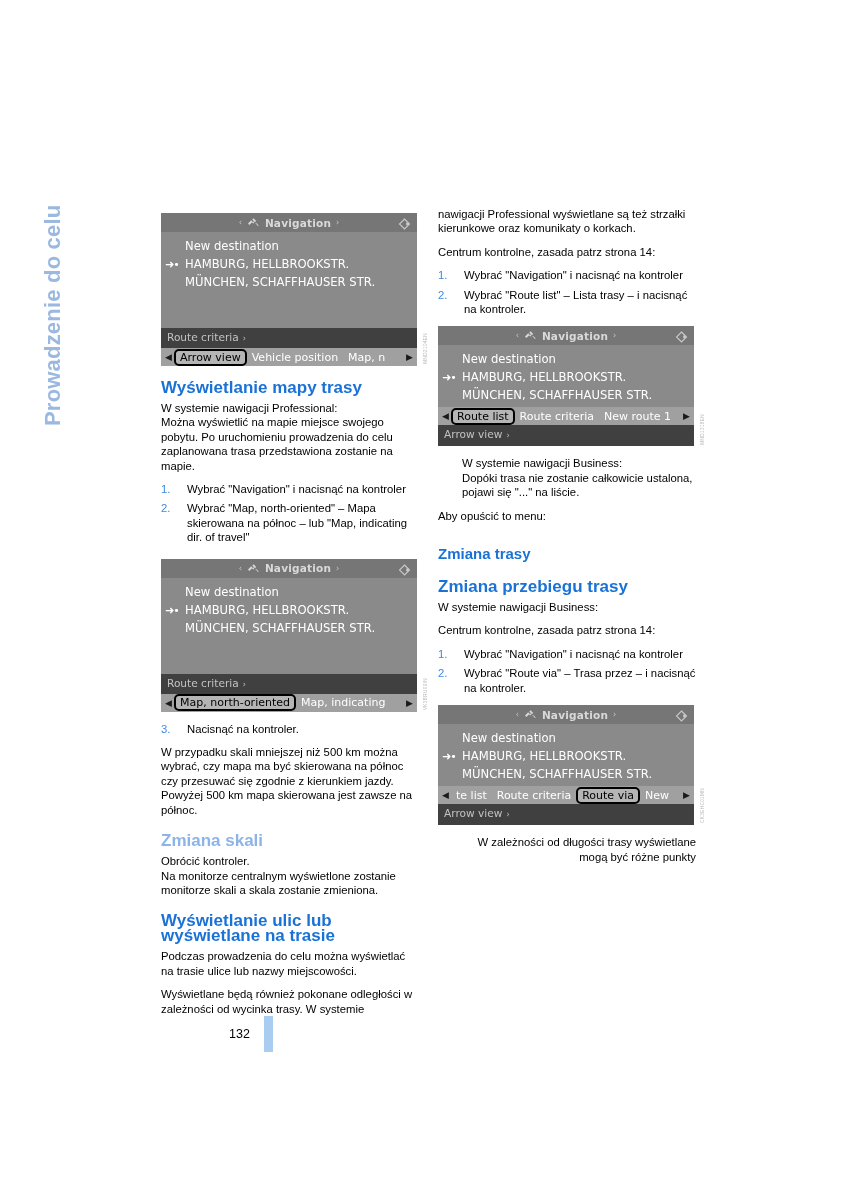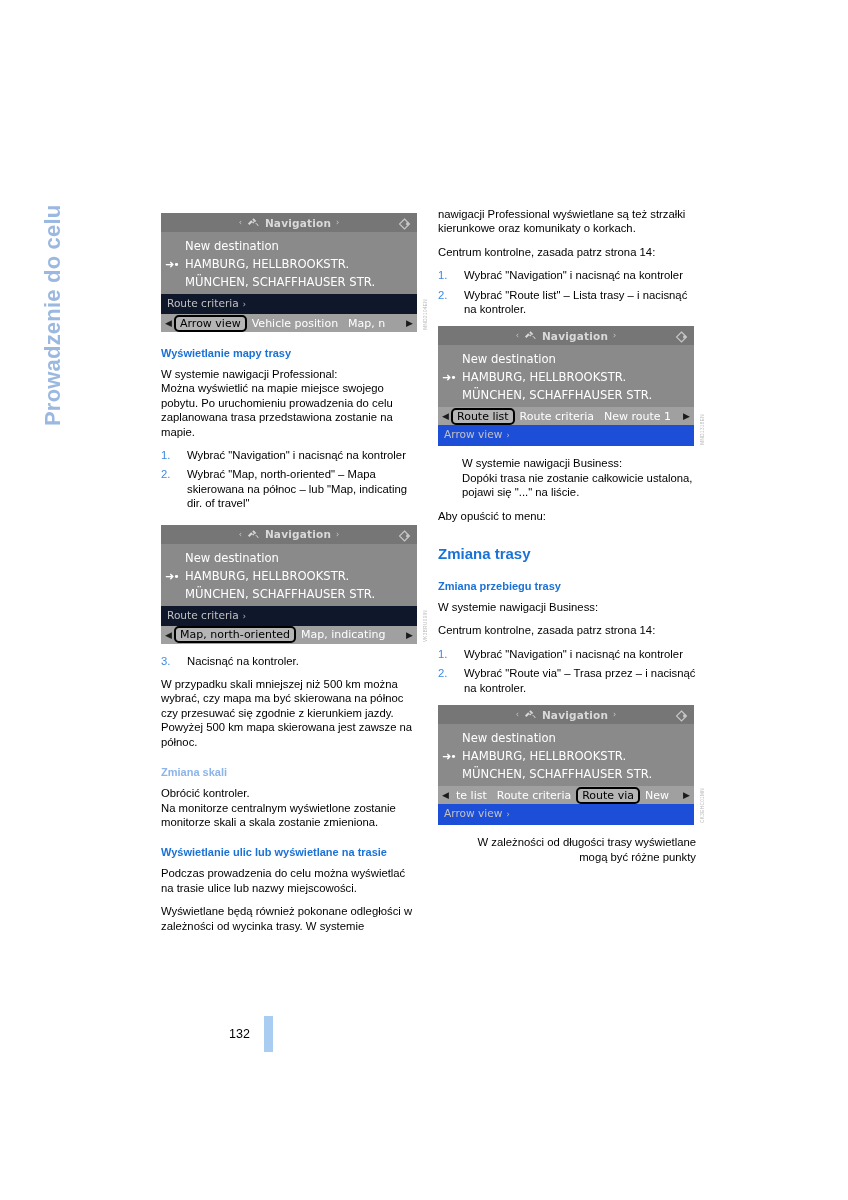--- a/index.html
+++ b/index.html
@@ -21,21 +21,21 @@
   .col{position:absolute;width:258px;}
   .col-left{left:161px;top:207px;}
   .col-right{left:438px;top:207px;}
 
   
   p{margin:0 0 9px 0;font-size:11.3px;line-height:14.4px;}
   .para{margin:0 0 9px 0;font-size:11.3px;line-height:14.4px;}
   .tight{margin-bottom:0;}
 
   h2.sec{font-size:15px;font-weight:bold;color:#1a72d6;margin:22px 0 9px 0;line-height:18px;}
-  h3.sub{font-size:11px;font-weight:bold;color:#1a72d6;margin:16px 0 6px 0;line-height:15px;}
+  h3.sub{font-size:17px;font-weight:bold;color:#1a72d6;margin:16px 0 6px 0;line-height:15px;}
   h3.sub.light{color:#8cb4e8;}
   h3.sub.first{margin-top:14px;}
 
   
   ol.steps{list-style:none;margin:0 0 9px 0;padding:0;}
   ol.steps li{position:relative;padding-left:26px;font-size:11.3px;line-height:14.4px;margin-bottom:5px;}
   ol.steps li .num{position:absolute;left:0;top:0;color:#3f8ae0;font-size:11.3px;}
 
   .indent{margin-left:24px;}
 
@@ -47,32 +47,32 @@
   .idrive .hdr .title{font-size:10.5px;color:#d9d9d9;font-weight:bold;letter-spacing:.2px;}
   .idrive .hdr .arr{font-size:8px;color:#c9c9c9;margin:0 5px;}
   .idrive .hdr .sat{display:inline-block;margin-right:5px;}
   .idrive .hdr .diamond{position:absolute;right:6px;top:3px;width:13px;height:13px;}
 
   .idrive .body{background:#8a8a8a;padding:5px 0 3px 0;}
   .idrive .row{font-size:11.6px;color:#ffffff;line-height:16px;padding:1px 0 1px 24px;position:relative;white-space:nowrap;}
   .idrive .row.first{padding-left:24px;}
   .idrive .row .marker{position:absolute;left:4px;top:2px;font-size:11px;color:#ffffff;letter-spacing:-1px;}
 
-  .idrive .crit{background:#0f172a;font-size:10.6px;color:#c2c2c2;padding:3px 16px 3px 6px;line-height:13px;}
+  .idrive .crit{background:#404040;font-size:10.6px;color:#c2c2c2;padding:3px 16px 3px 6px;line-height:13px;margin-top:34px;}
   .idrive .crit .car{font-size:8px;margin-left:4px;}
 
   .idrive .menubar{background:#a0a0a0;height:18px;display:flex;align-items:center;
         padding:0 2px;gap:0;overflow:hidden;}
   .idrive .menubar .navarrow{font-size:9px;color:#1a1a1a;width:11px;text-align:center;flex:none;}
   .idrive .menubar .item{font-size:11px;color:#ffffff;white-space:nowrap;padding:0 5px;flex:none;}
   .idrive .menubar .item.sel{color:#000;background:#b5b5b5;border:2px solid #000;
         border-radius:5px;padding:0 4px;line-height:13px;}
   .idrive .menubar .spacer{flex:1 1 auto;}
 
-  .idrive .arrowview{background:#1d4ed8;font-size:10.6px;color:#c2c2c2;padding:3px 0 4px 6px;line-height:13px;}
+  .idrive .arrowview{background:#404040;font-size:10.6px;color:#c2c2c2;padding:3px 0 4px 6px;line-height:13px;}
   .idrive .arrowview .car{font-size:8px;margin-left:4px;}
 
   
   .refcode{position:absolute;right:-11px;bottom:2px;font-size:4.6px;color:#b9b9b9;
         letter-spacing:.4px;writing-mode:vertical-rl;transform:rotate(180deg);
         font-family:"Liberation Sans",sans-serif;white-space:nowrap;}
 
   
   .footer{position:absolute;left:229px;top:1016px;display:flex;align-items:center;}
   .footer .pageno{font-size:12.5px;color:#000;}

